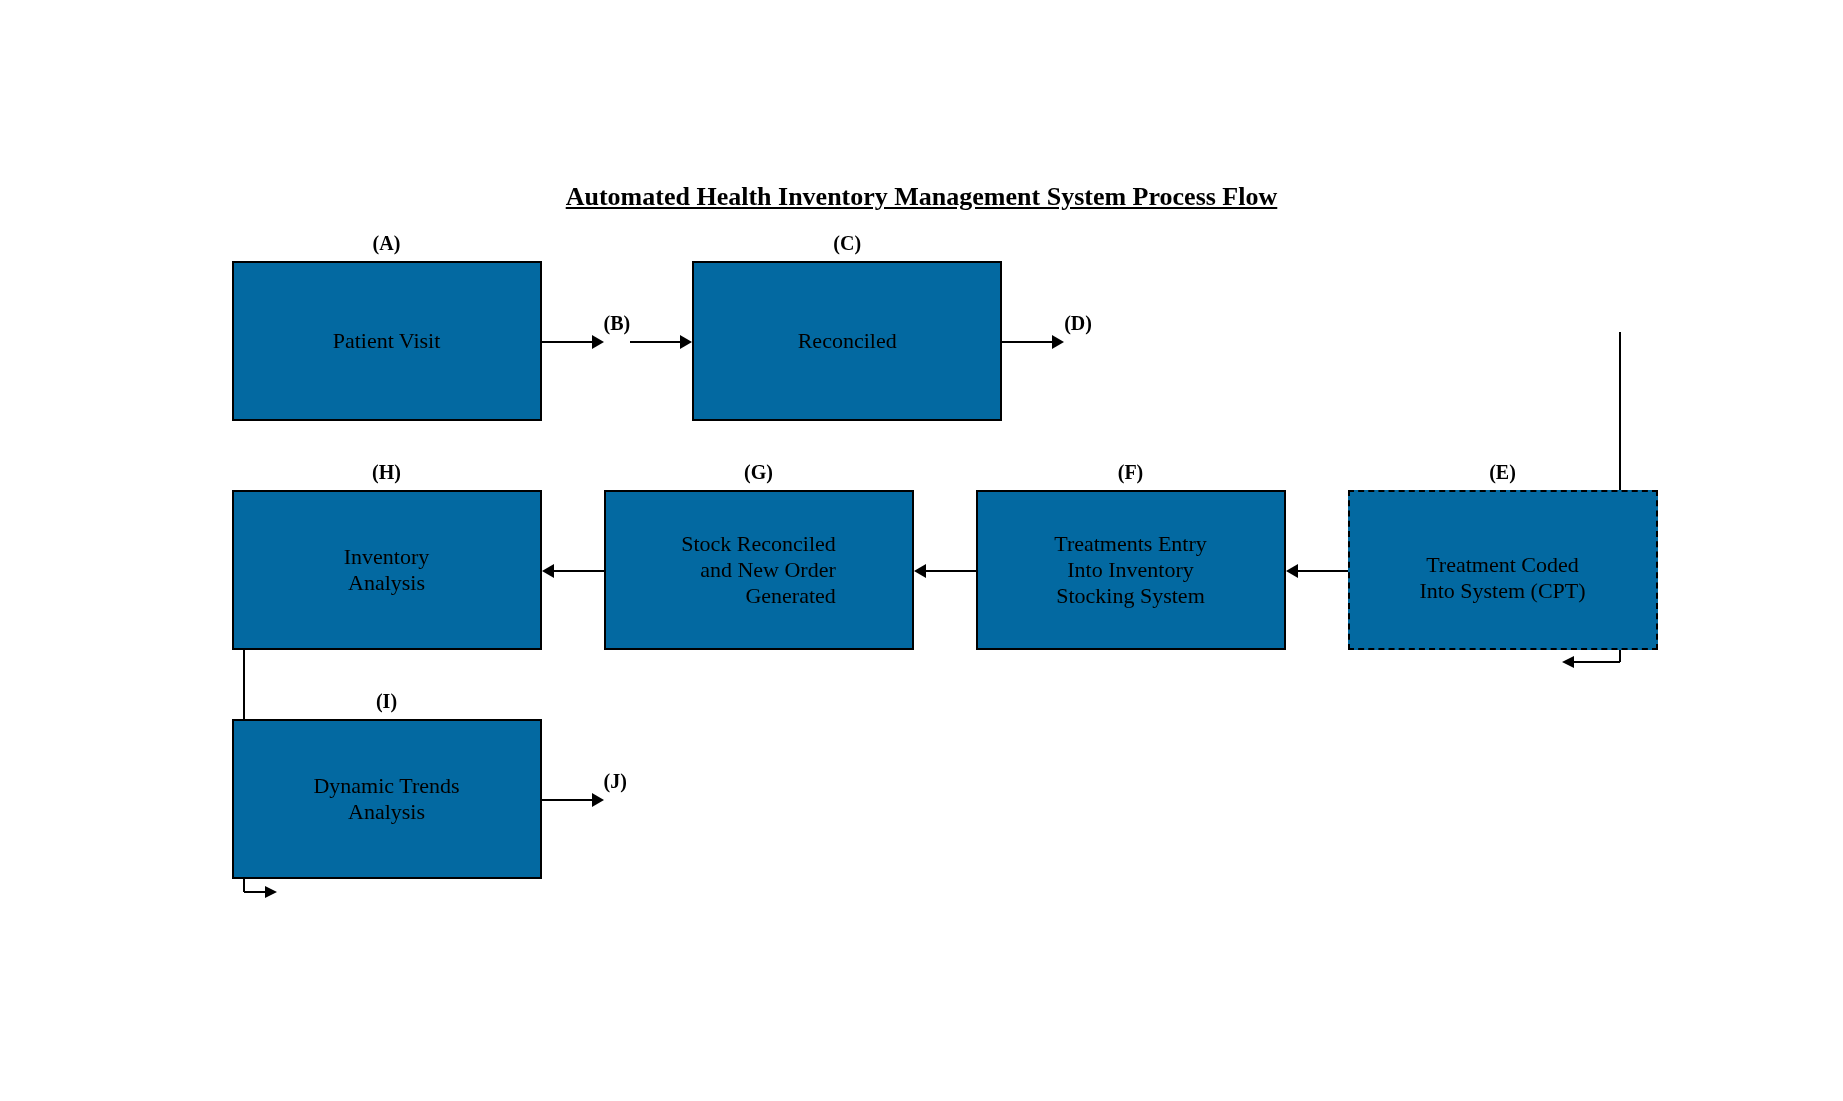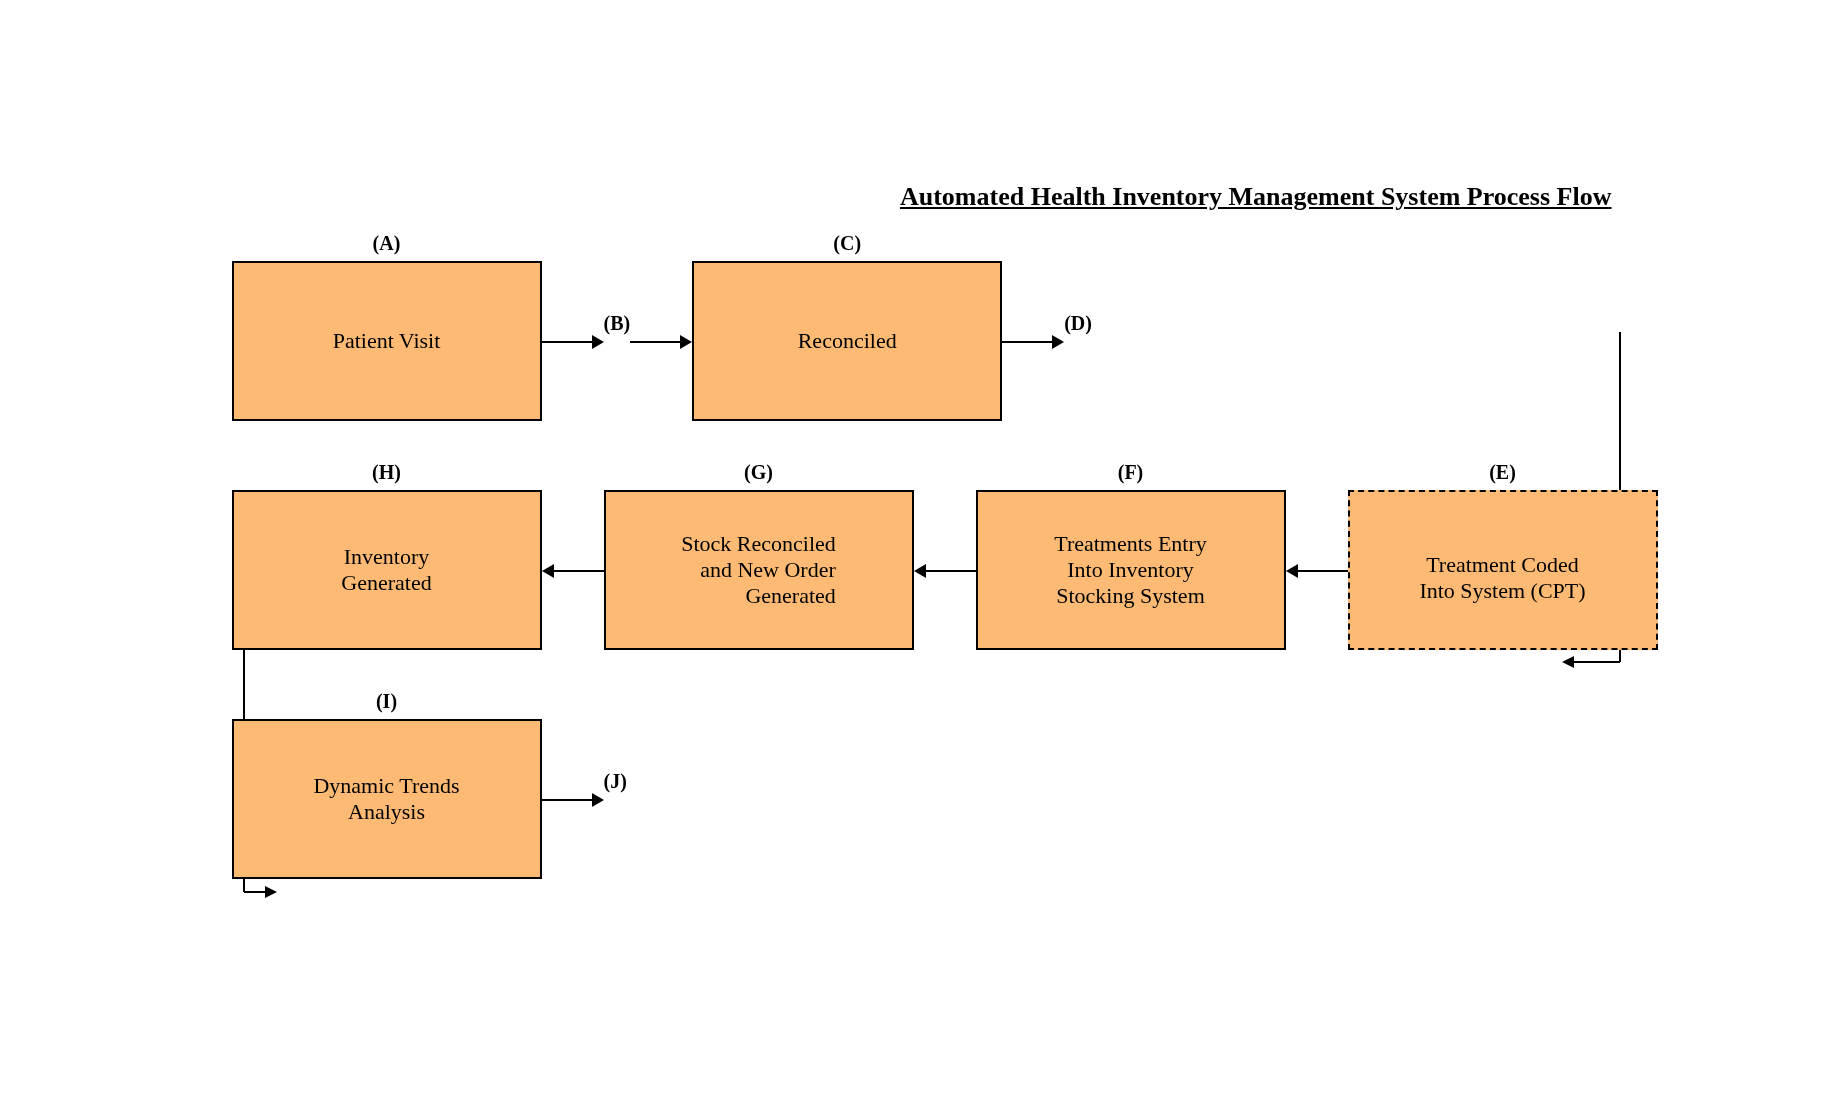--- a/index.html
+++ b/index.html
@@ -13,21 +13,21 @@
       min-height: 1101px;
       width: 1843px;
     }
 
     .diagram-container {
       width: 1500px;
       padding: 40px 60px;
     }
 
     .diagram-title {
-      text-align: right;
+      text-align: center;
       font-size: 26px;
       font-weight: bold;
       text-decoration: underline;
       margin-bottom: 20px;
       font-family: 'Times New Roman', Times, serif;
     }
 
     .col-label {
       font-size: 20px;
       font-weight: bold;
@@ -39,21 +39,21 @@
     .box {
       border: 2px solid #000;
       width: 310px;
       height: 160px;
       display: flex;
       align-items: center;
       justify-content: center;
       text-align: center;
       font-size: 22px;
       font-family: 'Times New Roman', Times, serif;
-      background: #fdba74;
+      background: #0369a1;
       position: relative;
     }
 
     .diagram-inner {
       position: relative;
     }
 
     .col-unit {
       display: flex;
       flex-direction: column;
@@ -166,21 +166,21 @@
       </div>
     </div>
 
     <div class="row-wrapper">
       <div class="row-boxes">
 
         <div class="col-unit">
           <div class="col-label">(H)</div>
           <div class="box">
             <span style="white-space:pre-line;">Inventory
-Generated</span>
+Analysis</span>
           </div>
         </div>
 
         <div class="connector" style="padding-top:30px;">
           <div class="arrowhead-left"></div>
           <div class="connector-line" style="width:50px;"></div>
         </div>
 
         <div class="col-unit">
           <div class="col-label">(G)</div>

